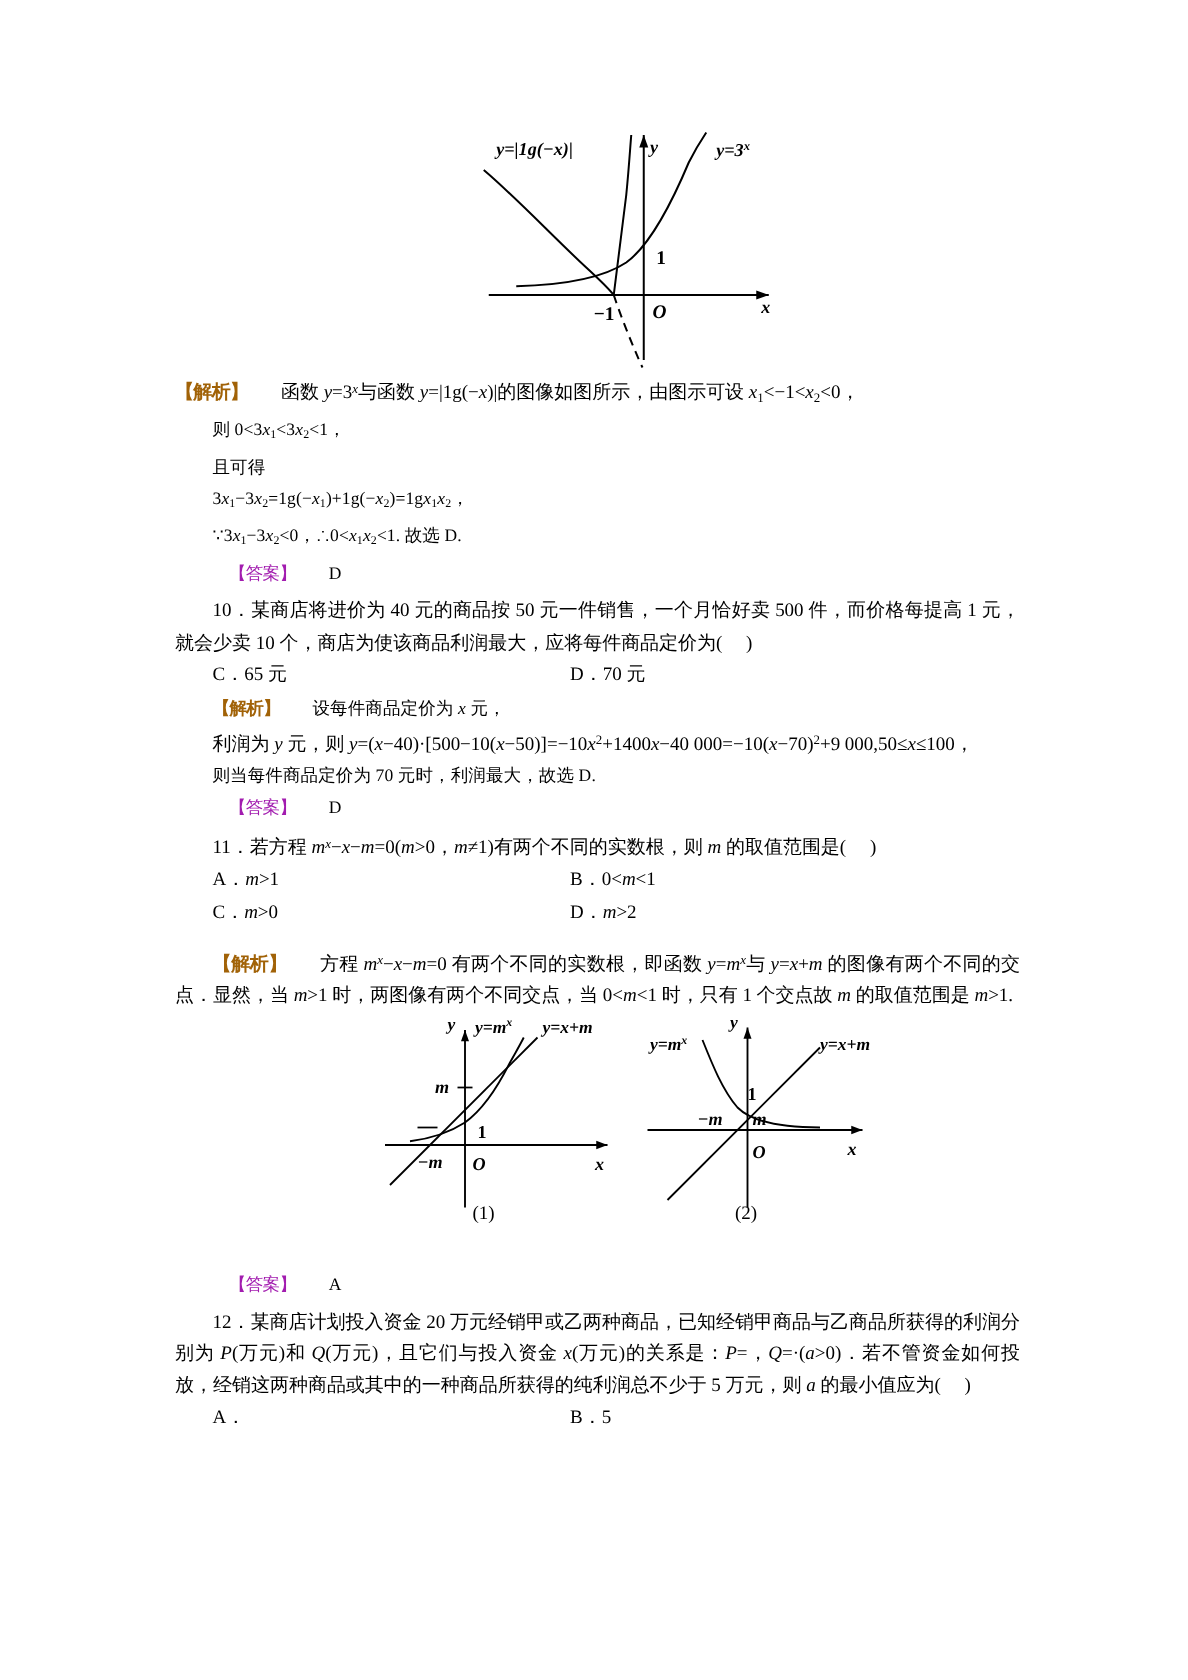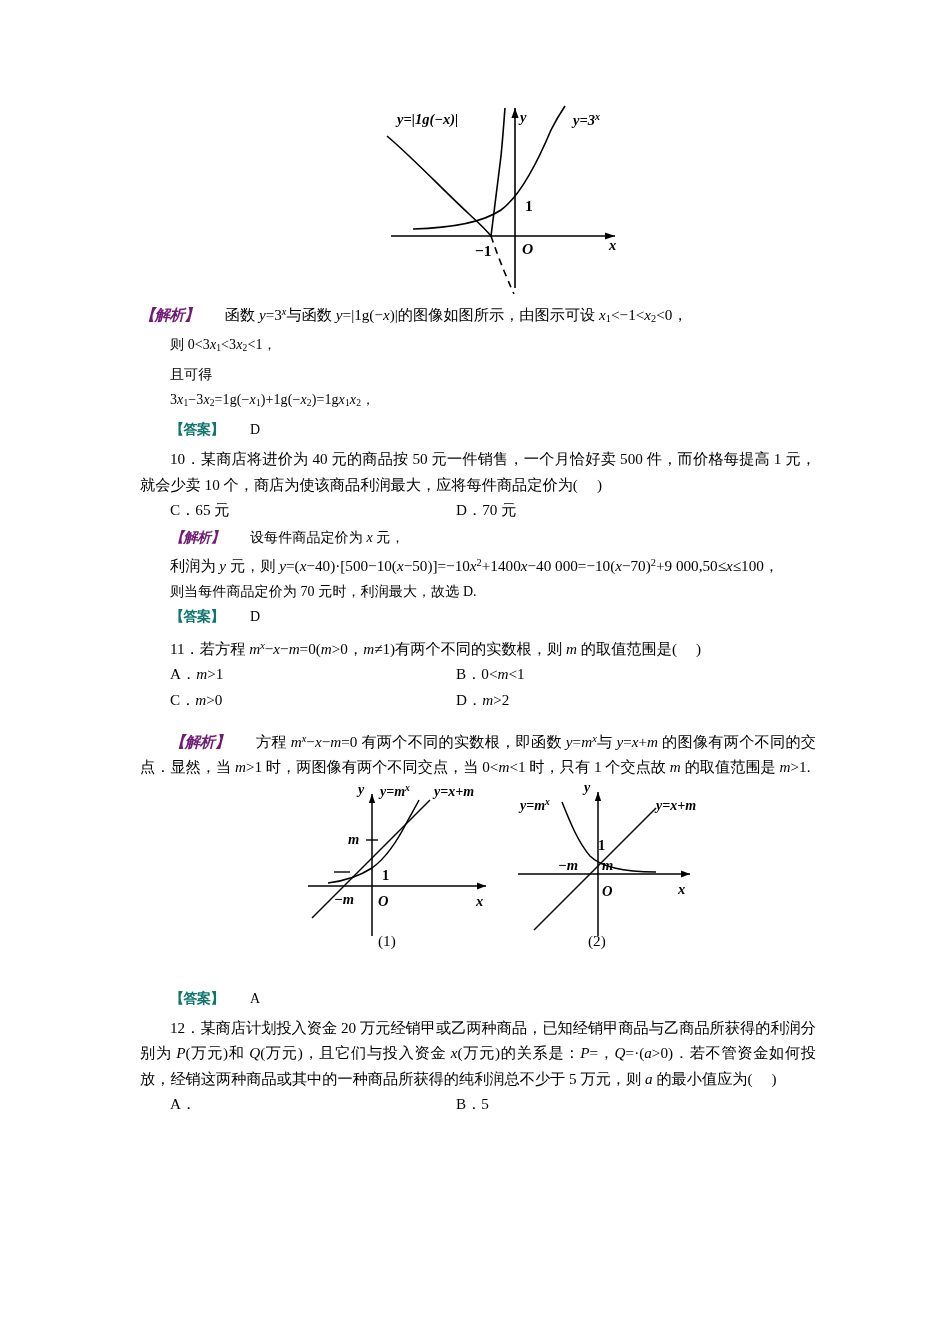--- a/index.html
+++ b/index.html
@@ -35,29 +35,29 @@
     letter-spacing: 0.1px;
   }
   .para {
     font-size: 15.2px;
     line-height: 25.6px;
     text-align: justify;
     text-justify: inter-ideograph;
   }
   .indent { text-indent: 30px; }
   .tag-blue {
-    color: #701a75;
+    color: #a16207;
     font-weight: 600;
     letter-spacing: -0.5px;
-    font-style: italic;
   }
   .tag-red {
-    color: #0f766e;
-    font-weight: 700;
+    color: #a21caf;
+    font-weight: 400;
     letter-spacing: -0.5px;
+    margin-left: 13px;
   }
   .gap-md { display: inline-block; width: 26px; }
   i.v { font-style: italic; font-family: "Liberation Serif", serif; }
   sub { font-size: 0.68em; vertical-align: -0.25em; }
   sup { font-size: 0.68em; vertical-align: 0.45em; }
   
   .choices {
     display: flex;
     font-size: 15.2px;
     line-height: 25.6px;
@@ -118,20 +118,23 @@
     <div class="line indent">
       则 0&lt;3<i class="v">x</i><sub>1</sub>&lt;3<i class="v">x</i><sub>2</sub>&lt;1，
     </div>
     <div class="line indent">
       且可得
     </div>
     <div class="line indent">
       3<i class="v">x</i><sub>1</sub>−3<i class="v">x</i><sub>2</sub>=1g(−<i class="v">x</i><sub>1</sub>)+1g(−<i class="v">x</i><sub>2</sub>)=1g<i class="v">x</i><sub>1</sub><i class="v">x</i><sub>2</sub>，
     </div>
     <div class="line indent">
+      ∵3<i class="v">x</i><sub>1</sub>−3<i class="v">x</i><sub>2</sub>&lt;0，∴0&lt;<i class="v">x</i><sub>1</sub><i class="v">x</i><sub>2</sub>&lt;1. 故选 D.
+    </div>
+    <div class="line indent">
       <span class="tag-red">【答案】</span><span class="gap-md"></span><span>D</span>
     </div>
 
     <div class="para indent" style="margin-top:3px;">
       <span>10．</span>某商店将进价为 40 元的商品按 50 元一件销售，一个月恰好卖 500 件，而价格每提高 1 元，就会少卖 10 个，商店为使该商品利润最大，应将每件商品定价为(&nbsp;&nbsp;&nbsp;&nbsp;&nbsp;)
     </div>
     <div class="choices">
       <div class="col-a">
         <span>C．</span><span>65 元</span>
       </div>

